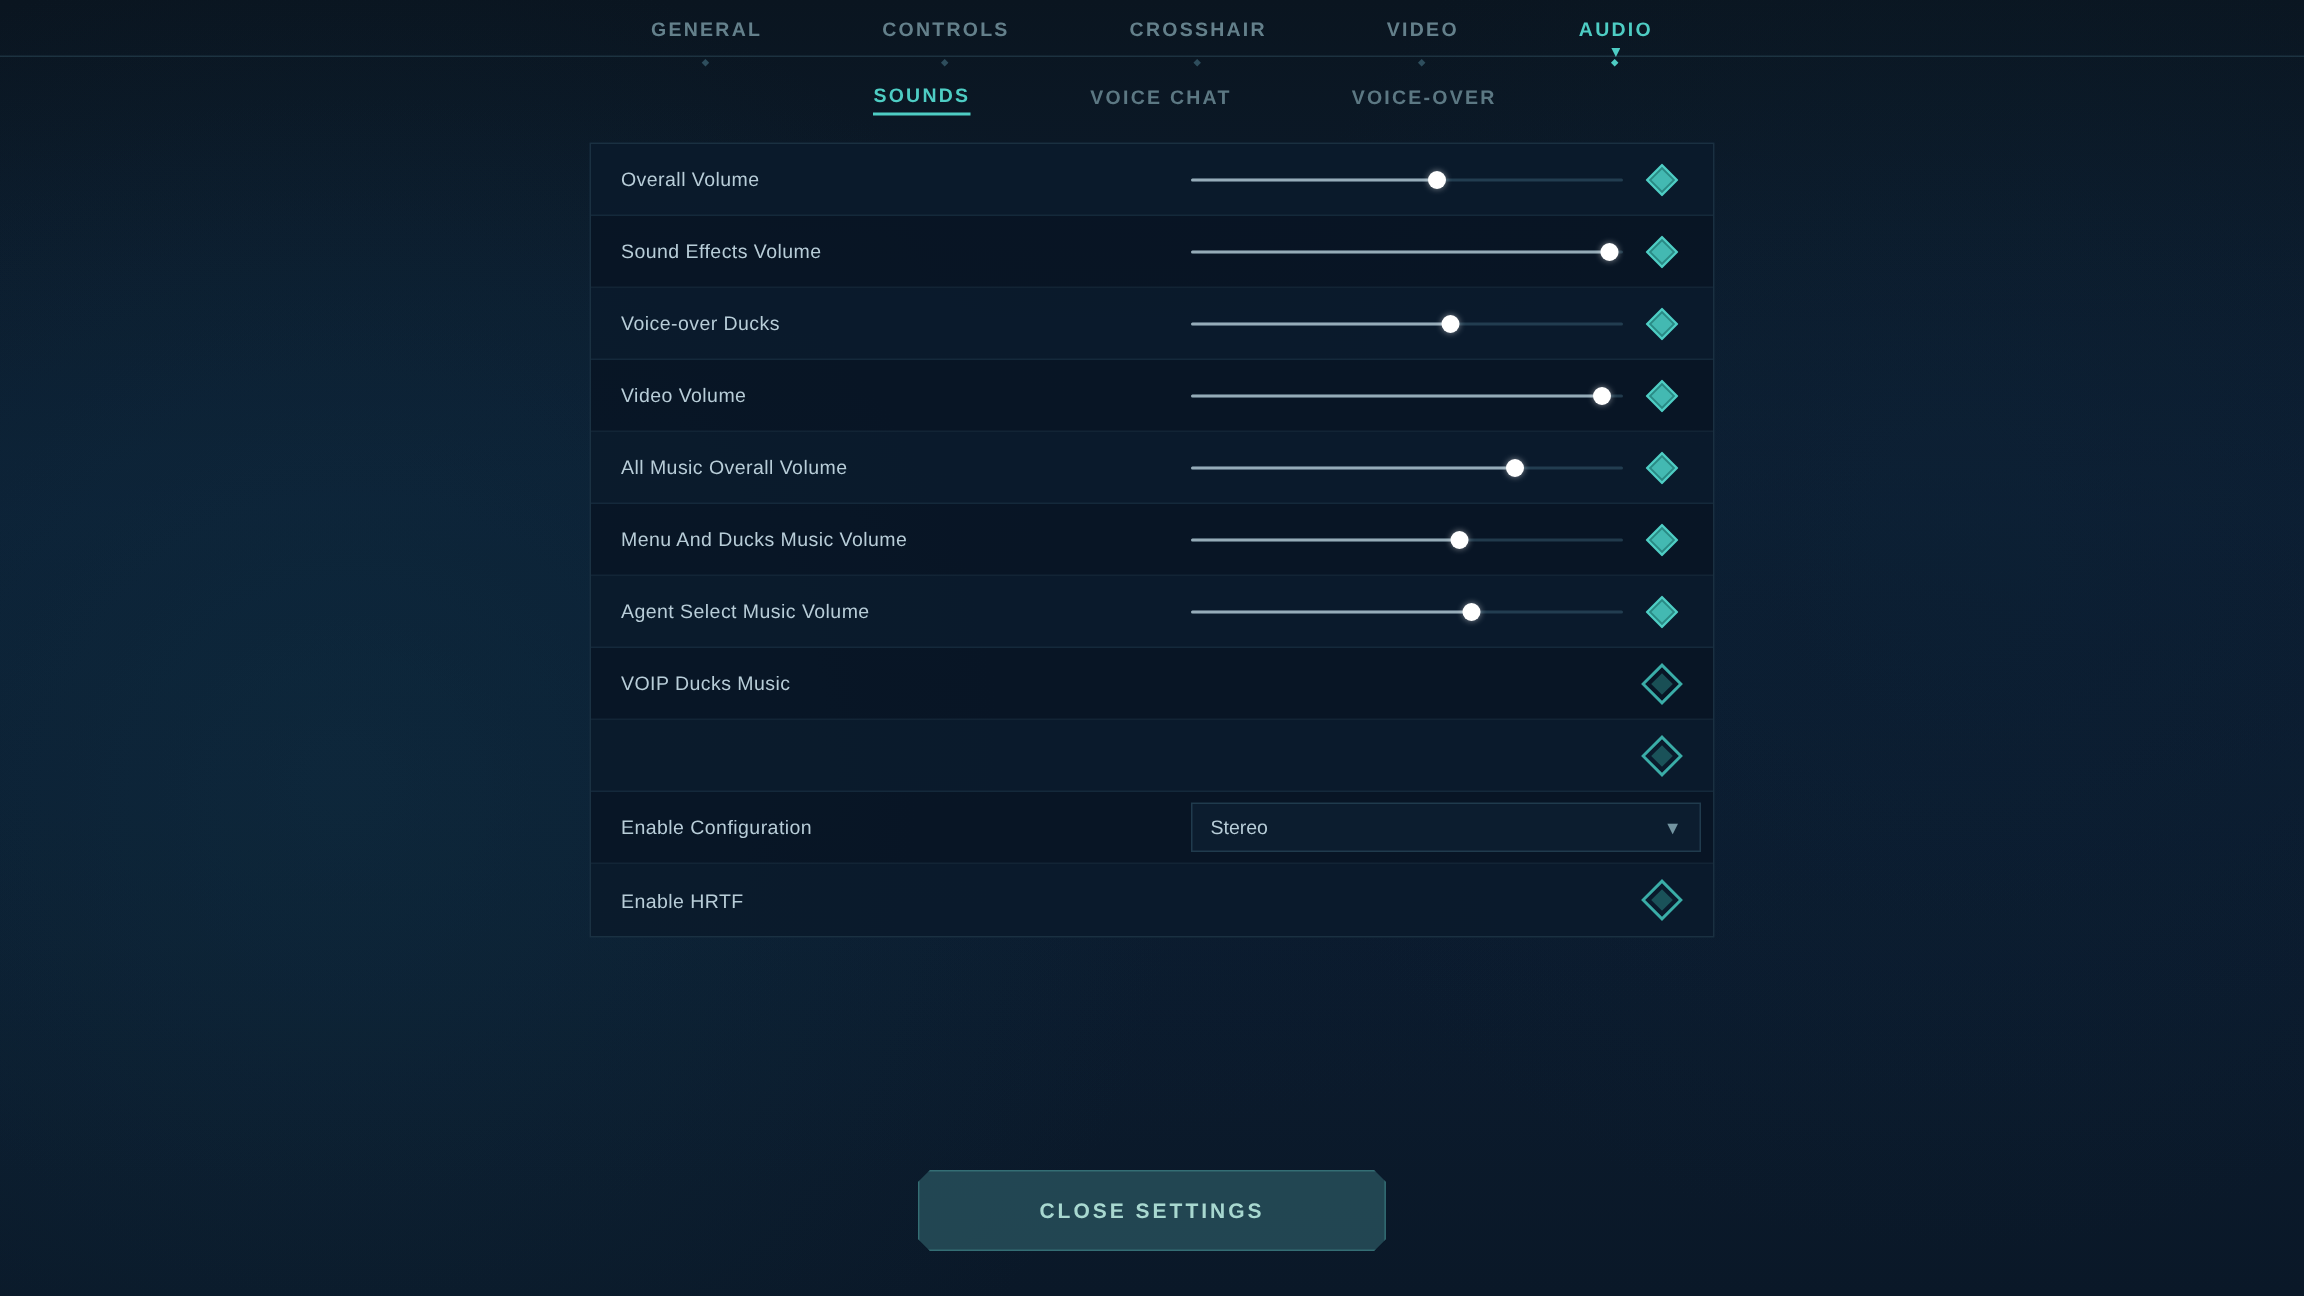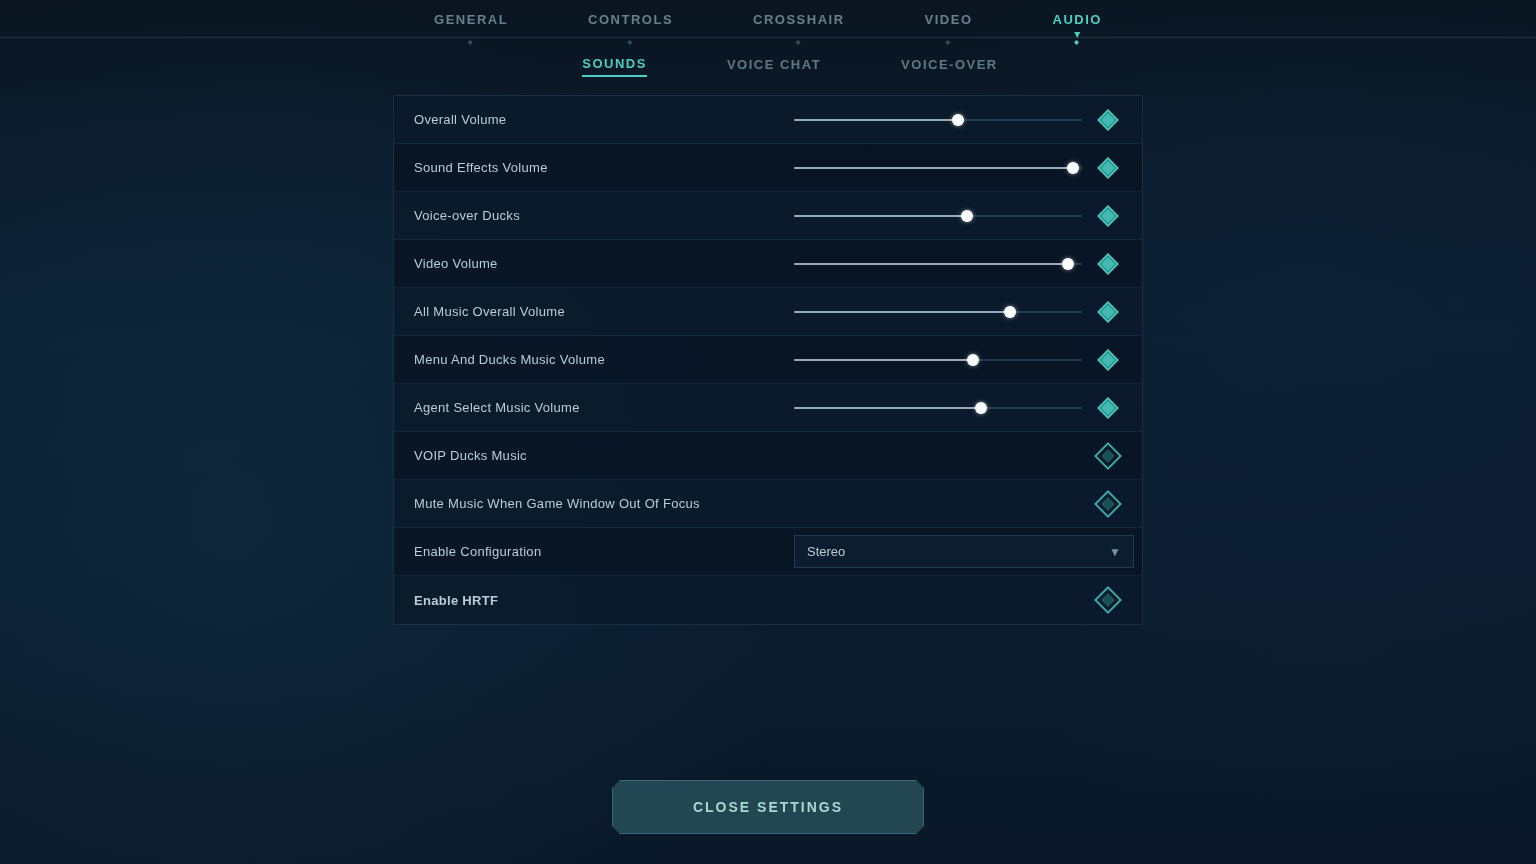--- a/index.html
+++ b/index.html
@@ -137,21 +137,20 @@
       display: flex;
       align-items: center;
       padding: 0 20px;
       height: 48px;
       border-bottom: 1px solid rgba(80,130,150,0.15);
       position: relative;
     }
 
     .setting-row:last-child {
       border-bottom: none;
-      font-weight: bold;
     }
 
     .setting-row:nth-child(odd) {
       background: rgba(15,35,55,0.4);
     }
 
     .setting-label {
       flex: 0 0 380px;
       font-size: 13px;
       color: #b8cdd8;
@@ -418,21 +417,20 @@
         <div class="setting-control">
           <div class="toggle-diamond">
             <svg viewBox="0 0 22 22" xmlns="http://www.w3.org/2000/svg">
       <rect x="4" y="4" width="14" height="14" transform="rotate(45 11 11)" fill="transparent" stroke="#3aada8" stroke-width="1.5"></rect>
       <rect x="7" y="7" width="8" height="8" transform="rotate(45 11 11)" fill="#2a8a85" opacity="0.5"></rect>
     </svg>
           </div>
         </div>
       </div>
       <div class="setting-row">
-        <div class="setting-label">Mute Music When Game Window Out Of Focus</div>
         <div class="setting-control">
           <div class="toggle-diamond">
             <svg viewBox="0 0 22 22" xmlns="http://www.w3.org/2000/svg">
       <rect x="4" y="4" width="14" height="14" transform="rotate(45 11 11)" fill="transparent" stroke="#3aada8" stroke-width="1.5"></rect>
       <rect x="7" y="7" width="8" height="8" transform="rotate(45 11 11)" fill="#2a8a85" opacity="0.5"></rect>
     </svg>
           </div>
         </div>
       </div>
       <div class="setting-row">

